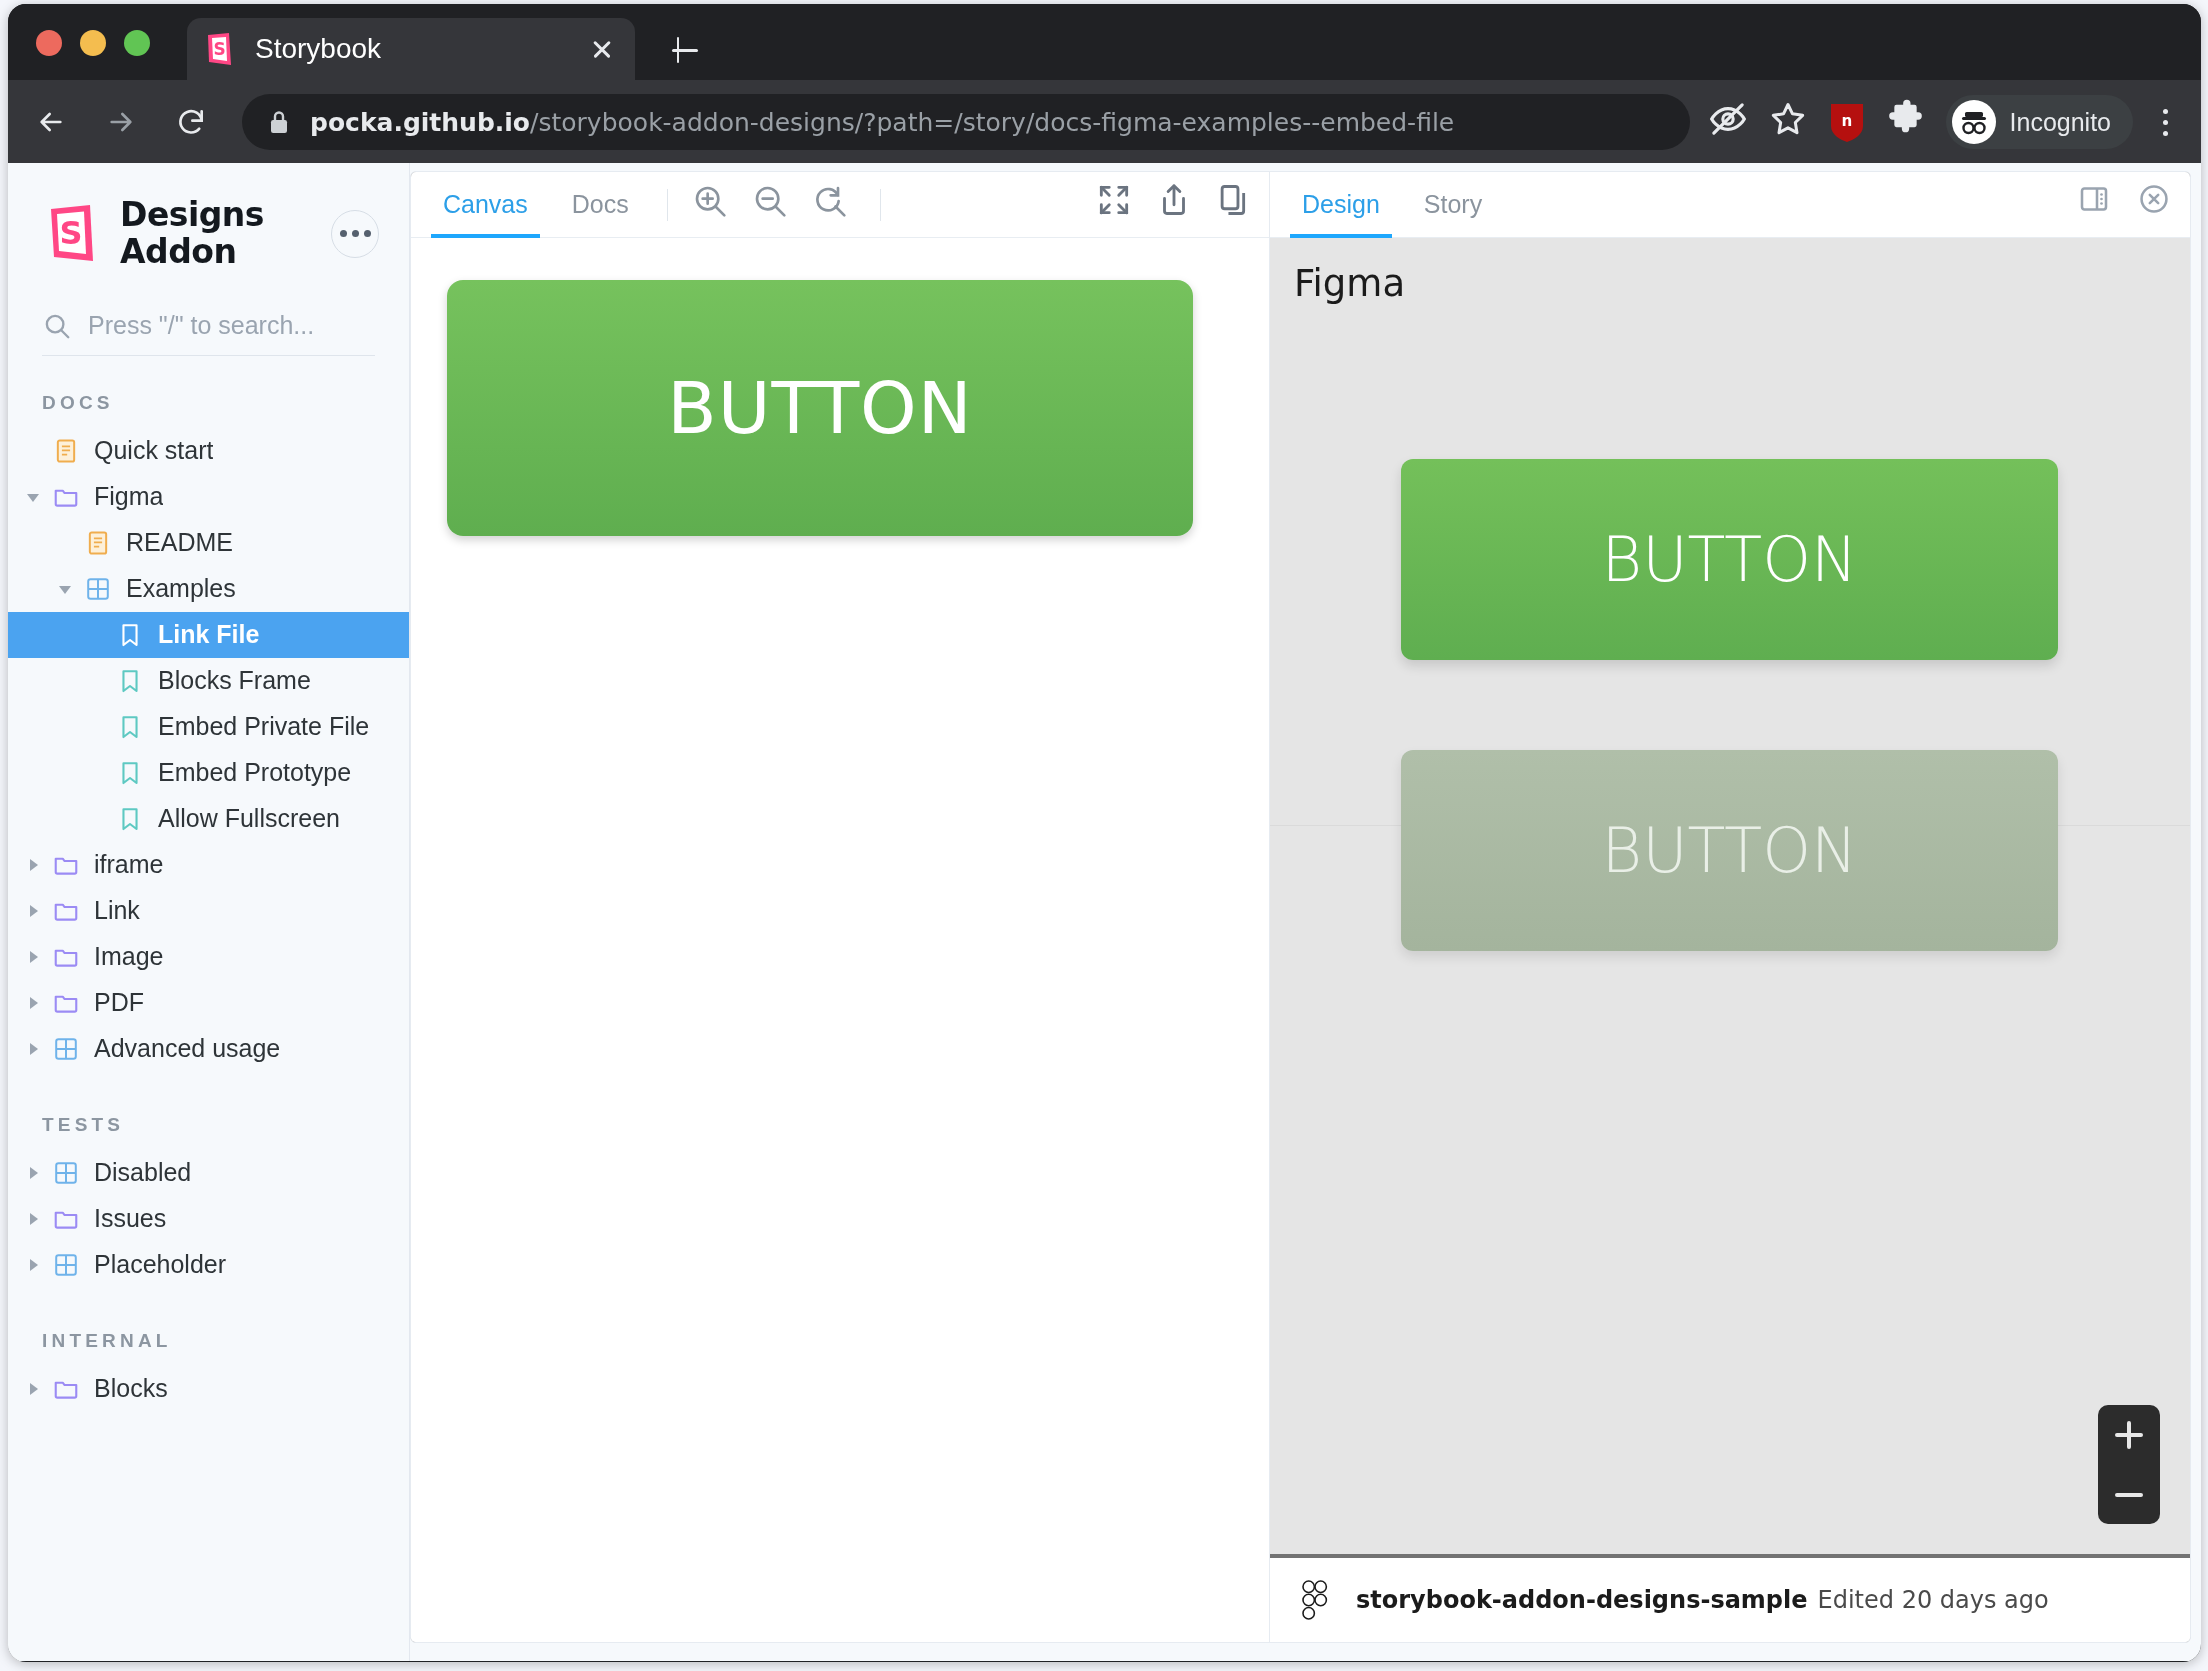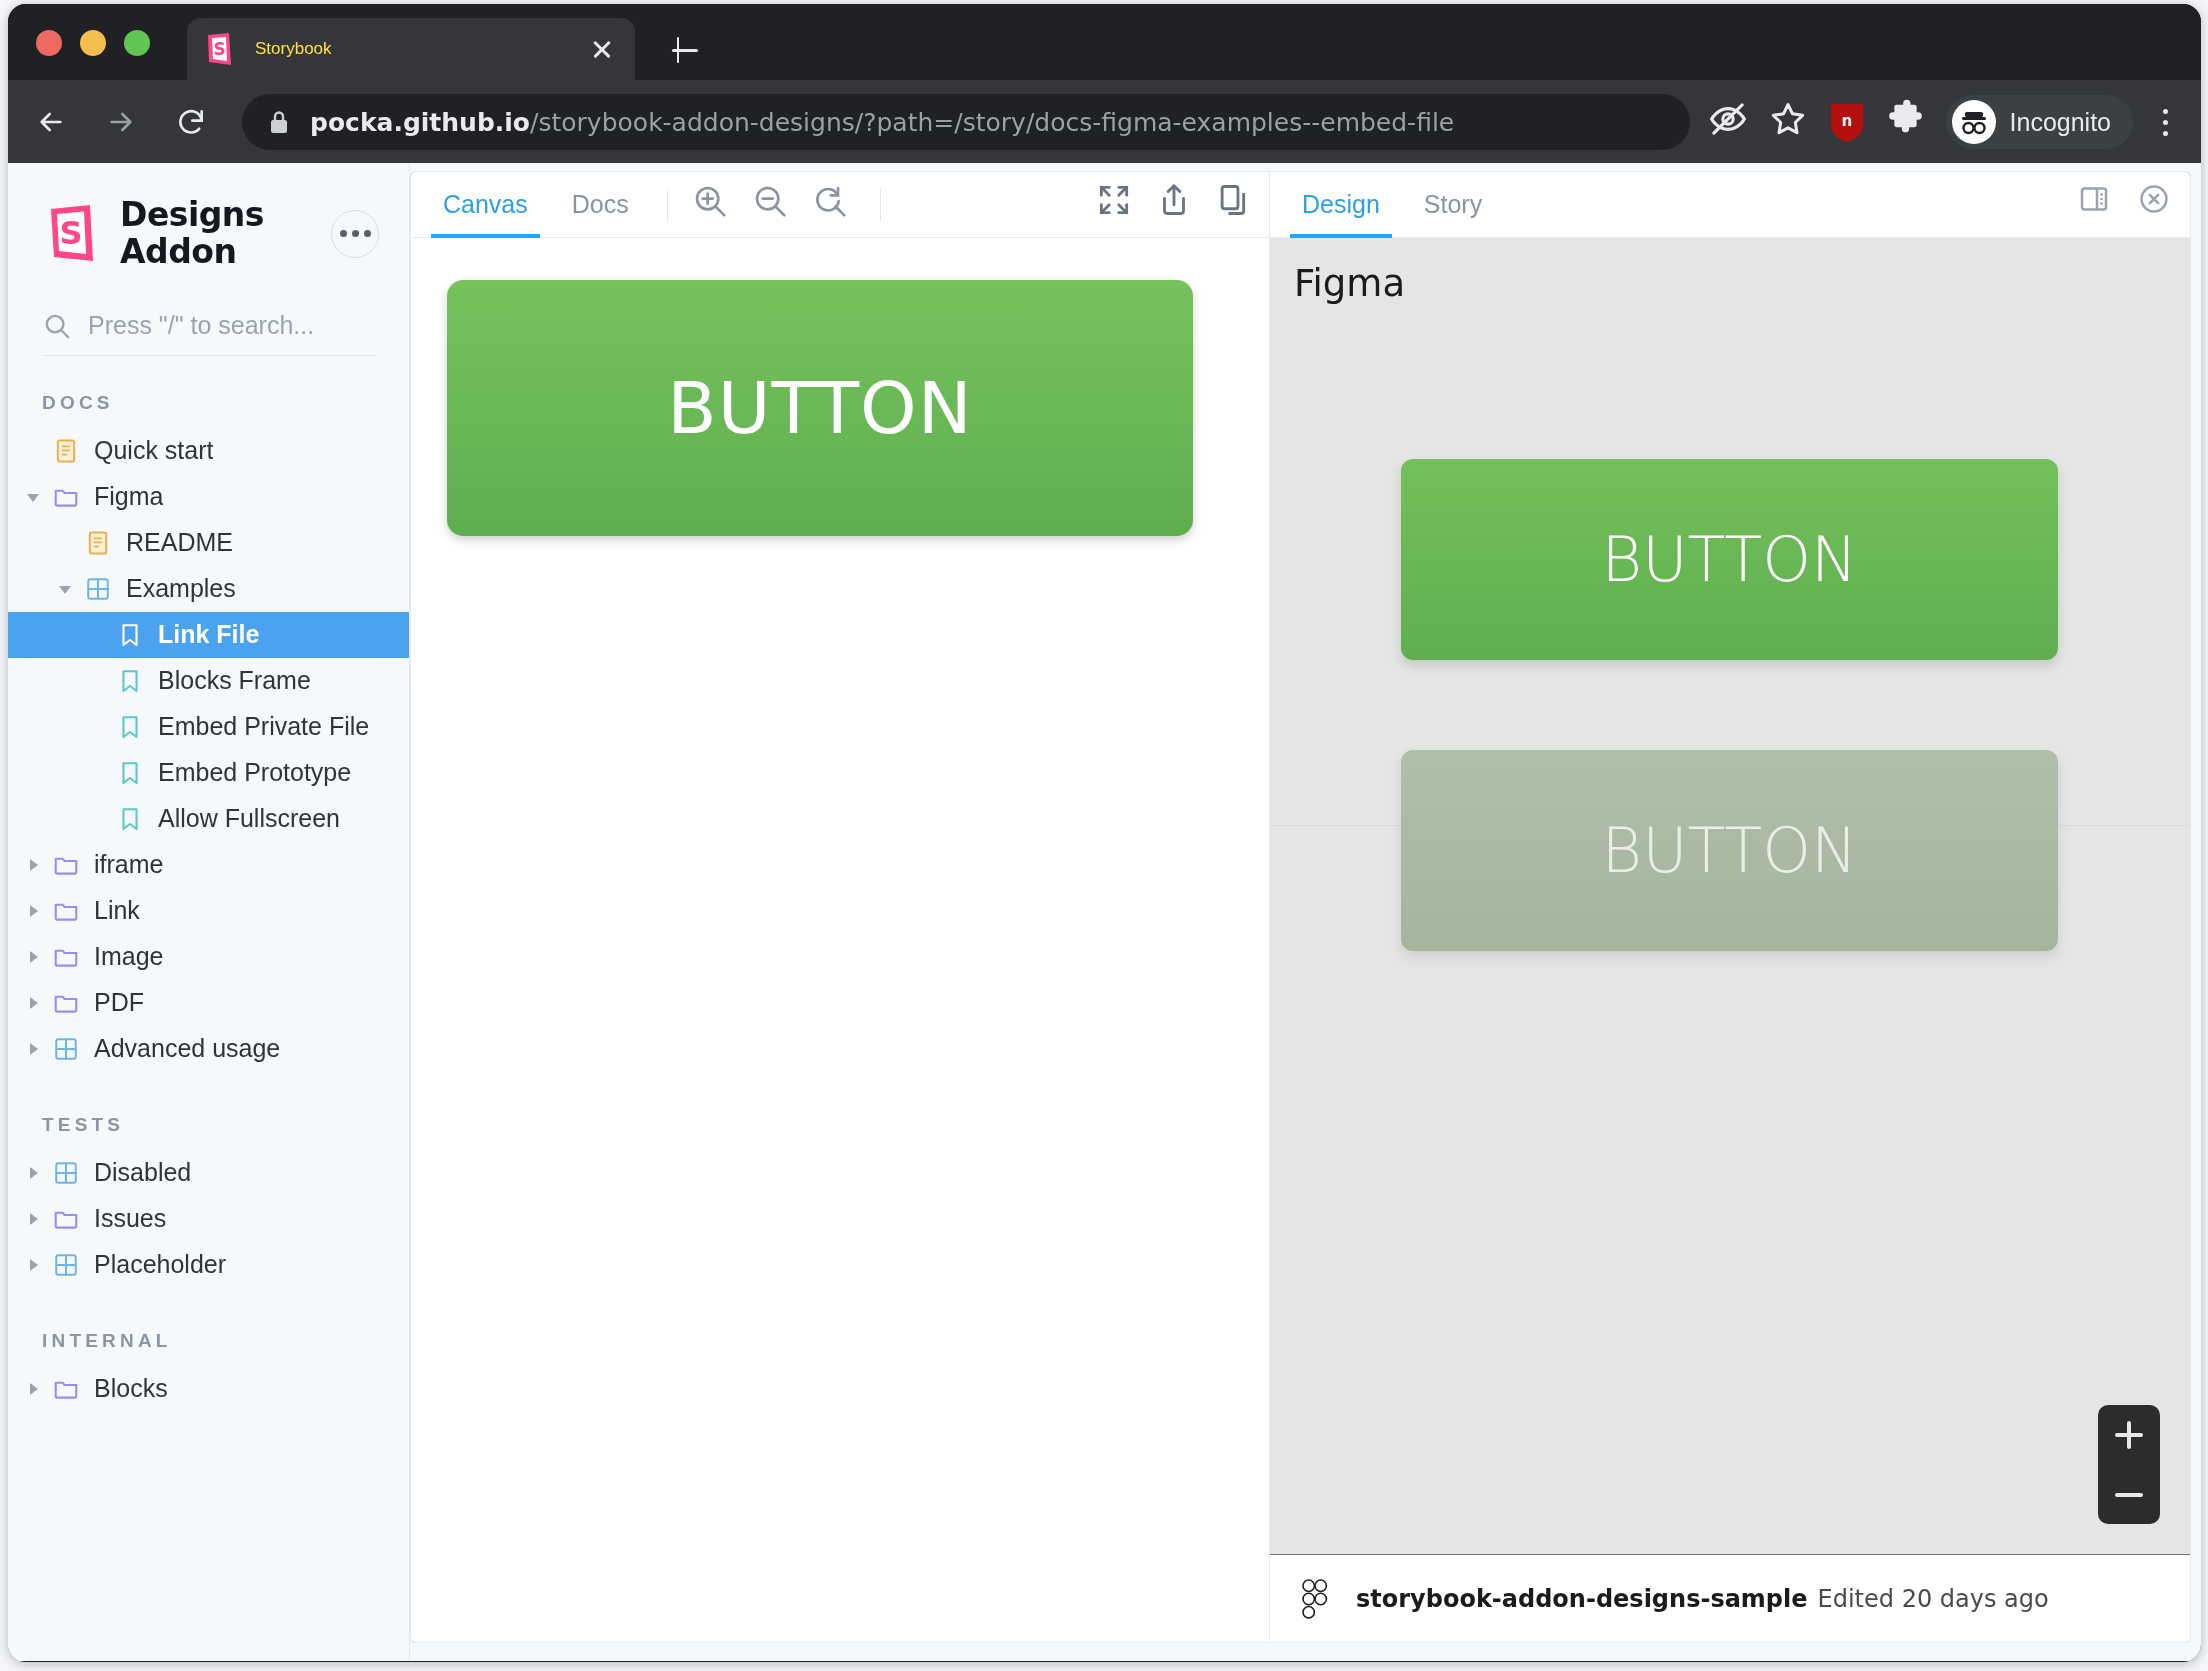--- a/index.html
+++ b/index.html
@@ -42,21 +42,21 @@
     background: #35363a;
     border-radius: 14px 14px 0 0;
     display: flex; align-items: center;
     padding: 0 16px;
   }
   #tab-favicon {
     width: 34px; height: 34px; margin-right: 18px;
     flex: 0 0 auto; position: relative;
   }
   #tab-title {
-    color: #fde047; font-size: 17px; font-weight: 400;
+    color: #ffffff; font-size: 28px; font-weight: 400;
     flex: 1 1 auto; white-space: nowrap; overflow: hidden;
   }
   #tab-close-icon {
     width: 34px; height: 34px; position: relative; flex: 0 0 auto;
   }
   #tab-close-icon::before, #tab-close-icon::after {
     content: ''; position: absolute; left: 6px; top: 16px;
     width: 22px; height: 2.6px; background: #e8eaed; border-radius: 2px;
   }
   #tab-close-icon::before { transform: rotate(45deg); }
@@ -336,21 +336,21 @@
   #figma-zoom-in::after {
     content: ''; position: absolute; left: 29px; top: 16px;
     width: 4px; height: 28px; background: #e8e8e8; border-radius: 2px;
   }
 
   #figma-footer {
     height: 88px; flex: 0 0 88px;
     background: #ffffff;
     display: flex; align-items: center;
     padding-left: 28px;
-    border-top: 1px solid #737373;
+    border-top: 4px solid #737373;
   }
   #figma-footer-icon { width: 34px; height: 40px; margin-right: 24px; flex: 0 0 auto; position: relative; }
   #figma-file-name { font-size: 24px; font-weight: 700; color: #1b1b1b; margin-right: 10px; font-family: "DejaVu Sans", sans-serif; }
   #figma-edited-text { font-size: 24px; color: #4a4a4a; font-family: "DejaVu Sans", sans-serif; }
 </style>
 </head>
 <body>
 
 <div id="browser-window">
 

